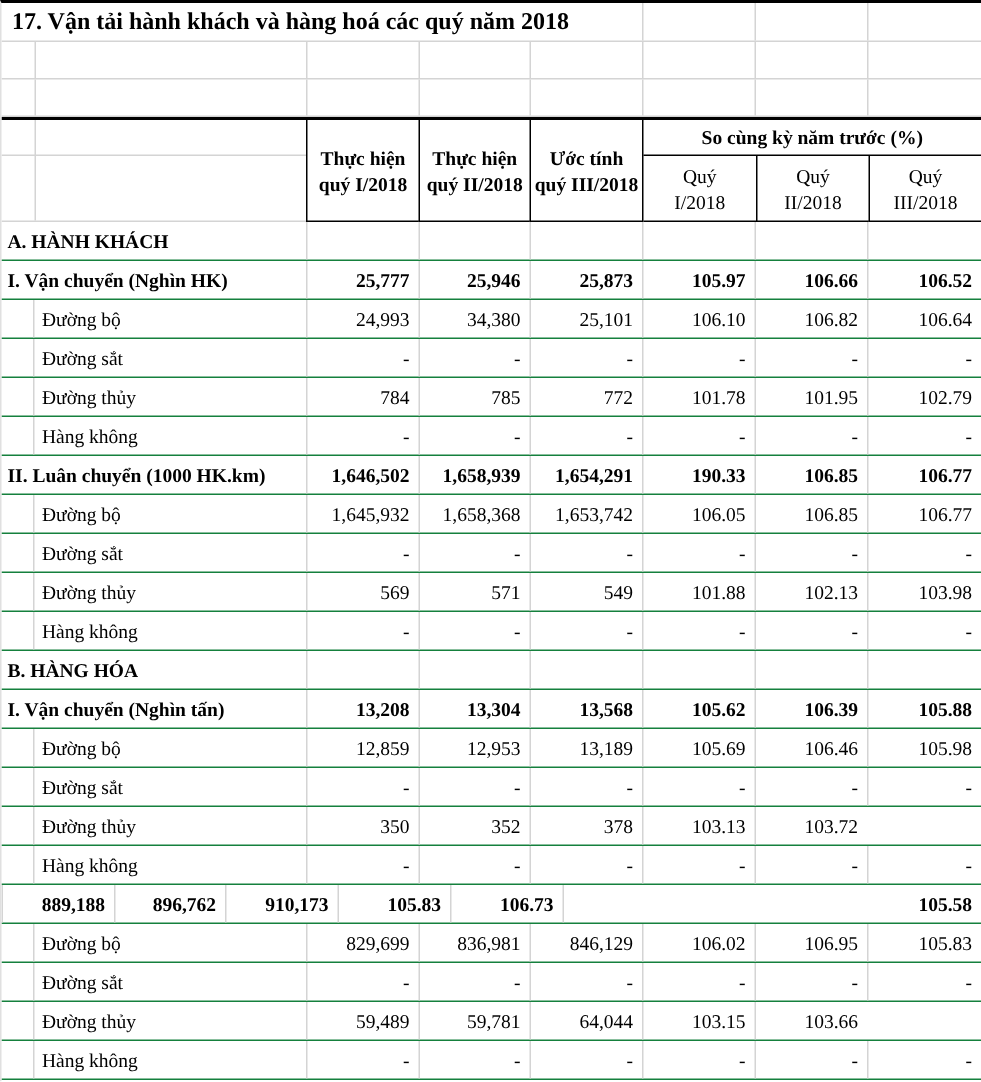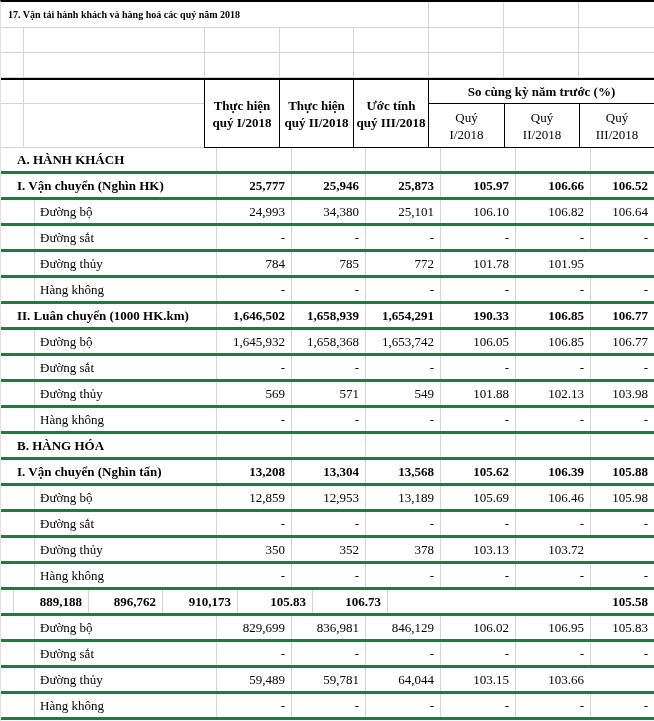--- a/index.html
+++ b/index.html
@@ -12,21 +12,21 @@
     color:#000000;
     font-family:"Liberation Serif","DejaVu Serif",serif;
     font-size:13px;
     border-top:2px solid #000000;
     border-left:1px solid #e0e0e0;
   }
   
   .title-row{display:flex;height:26px;border-bottom:1px solid #d4d4d4;}
   .title-text{
     width:427px;padding-left:7px;
-    font-size:10px;font-weight:bold;
+    font-size:16px;font-weight:bold;
     white-space:nowrap;overflow:visible;
     display:flex;align-items:center;
   }
   .title-row .tcell{border-left:1px solid #d4d4d4;}
   .empty-row{display:flex;height:25px;border-bottom:1px solid #d4d4d4;}
   .empty-row .ecell{border-left:1px solid #d4d4d4;}
   .empty-row .ecell:first-child{border-left:none;}
   .w-indent{width:22px;}
   .w-label{width:181px;}
   .w1{width:75px;} .w2{width:74px;} .w3{width:75px;}
@@ -56,21 +56,21 @@
     font-weight:bold;
   }
   .h-sub{flex:1;display:flex;}
   .h-sub-cell{
     display:flex;flex-direction:column;align-items:center;justify-content:center;
     font-weight:normal;text-align:center;line-height:17px;
     border-bottom:1px solid #000000;
   }
   .h-sub-cell + .h-sub-cell{border-left:1px solid #000000;}
   
-  .body-row{display:flex;height:26px;border-bottom:3px solid #15803d;padding-left:12px;}
+  .body-row{display:flex;height:26px;border-bottom:1px solid #15803d;}
   .b-labelarea{width:203px;display:flex;align-items:stretch;overflow:visible;white-space:nowrap;}
   .b-indent{width:22px;border-right:1px solid #d4d4d4;flex:none;}
   .b-labeltext{display:flex;align-items:center;padding-left:5px;}
   .b-labelarea.full .b-labeltext{padding-left:4px;}
   .b-cell{
     border-left:1px solid #d4d4d4;
     display:flex;align-items:center;justify-content:flex-end;
     padding-right:6px;
     white-space:nowrap;
   }
@@ -200,20 +200,21 @@
       <div class="body-row detail">
         <div class="b-labelarea">
           <div class="b-indent"></div>
           <div class="b-labeltext">Đường thủy</div>
         </div>
         <div class="b-cell w1">784</div>
         <div class="b-cell w2">785</div>
         <div class="b-cell w3">772</div>
         <div class="b-cell w4">101.78</div>
         <div class="b-cell w5">101.95</div>
+        <div class="b-cell w6">102.79</div>
       </div>
       <div class="body-row detail">
         <div class="b-labelarea">
           <div class="b-indent"></div>
           <div class="b-labeltext">Hàng không</div>
         </div>
         <div class="b-cell w1">-</div>
         <div class="b-cell w2">-</div>
         <div class="b-cell w3">-</div>
         <div class="b-cell w4">-</div>

